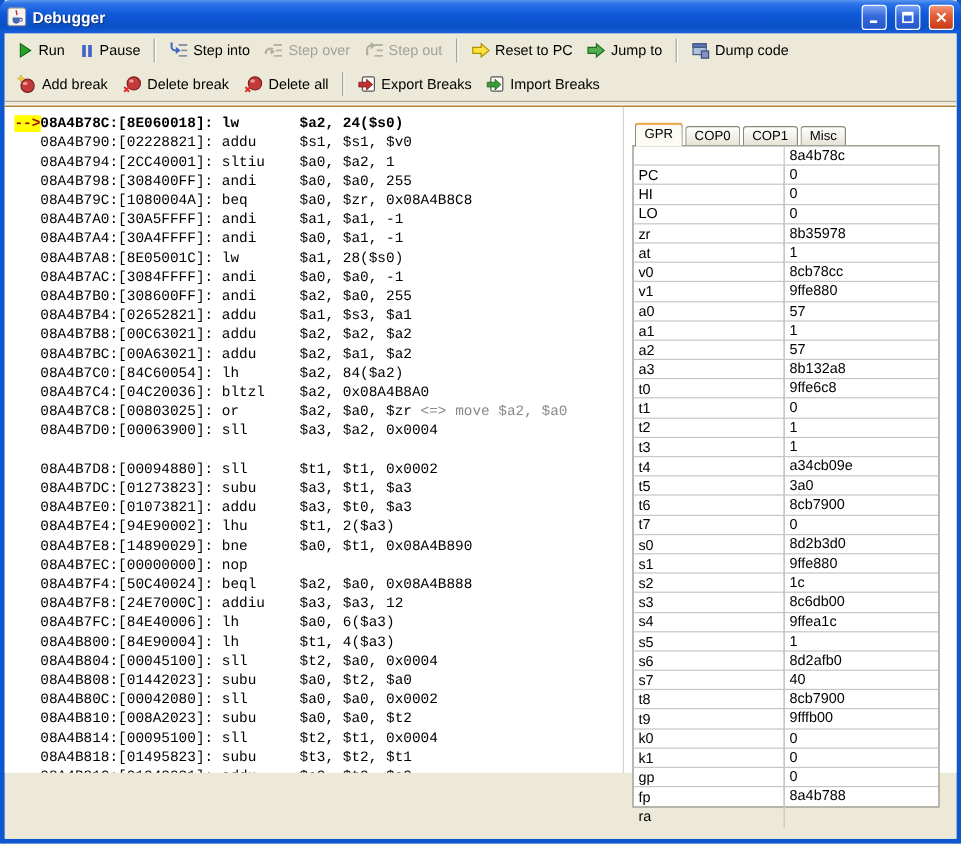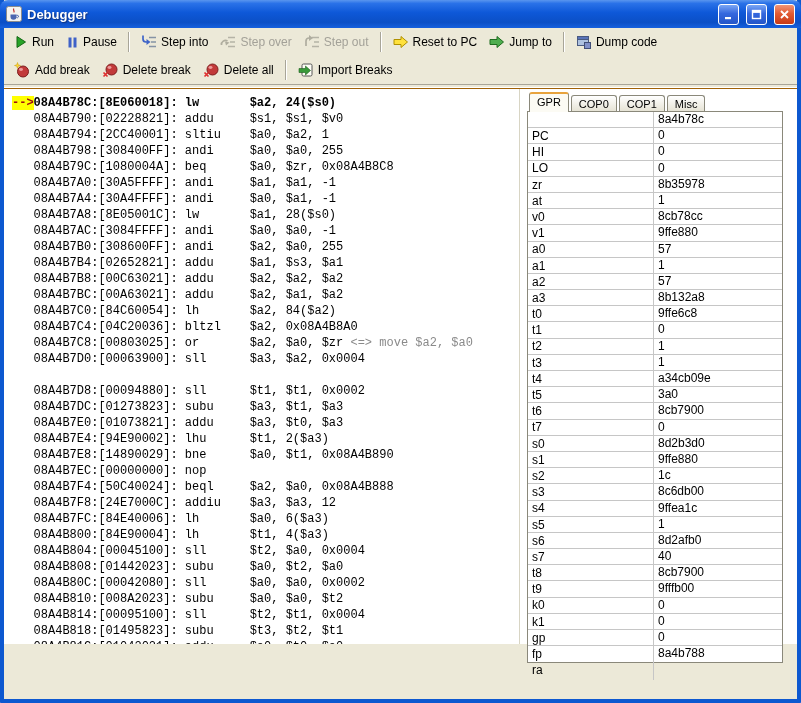--- a/index.html
+++ b/index.html
@@ -34,21 +34,21 @@
   .disasm { position:absolute; left:0; top:0; bottom:0; width:516px;
     padding:6px 0 0 8px; border-right:1px solid #D8D5C4; overflow:hidden;
     font-family:"Liberation Mono","DejaVu Sans Mono",monospace; font-size:12px; }
   .dline { white-space:pre; height:16px; line-height:16px; color:#000; }
   .dline .marker { color:#FAF9EC; }
   .dline.current { font-weight:bold; }
   .dline.current .marker { background:#FFFF00; color:#A01010; }
   .dline .cmt { color:#8A8A8A; font-weight:normal; }
 
   
-  .regpanel { position:absolute; left:523px; top:2px; width:262px; }
+  .regpanel { position:absolute; left:523px; top:12px; width:262px; }
   .tabs { display:flex; align-items:flex-end; height:20px; padding-left:2px; position:relative; z-index:2; }
   .tab { font-size:11px; padding:2px 7px 1px; height:16px;
     background:linear-gradient(#FFFFFF,#E6E3D5); color:#000;
     border:1px solid #8A887A; border-bottom:none; border-radius:3px 3px 0 0; margin-right:2px; }
   .tab.sel { background:#FCFBF4; border-top:2px solid #E8A33D; height:20px; margin-bottom:-1px; }
   .rtable { width:256px; background:#FFF; border:1px solid #8A887A; }
   .rrow { display:flex; height:16.2px; border-bottom:1px solid #C6C6C6; font-size:12px; }
   .rrow:last-child { border-bottom:none; }
   .rname { width:126px; border-right:1px solid #C6C6C6; padding:17px 4px; line-height:15px; color:#000; }
   .rvalue { flex:1; padding:0 4px; line-height:15px; color:#000; }
@@ -204,20 +204,29 @@
       <span>
           <svg width="17" height="16" viewBox="0 0 17 16">
             <circle cx="9.5" cy="7.5" r="5.5" fill="#C23A3A" stroke="#7E1F1F"></circle>
             <ellipse cx="7.5" cy="5.5" rx="2" ry="1.4" fill="#EC9A9A"></ellipse>
             <path d="M1.5,10.5 L5.5,14.5 M5.5,10.5 L1.5,14.5" stroke="#E03030" stroke-width="1.7"></path>
           </svg>
         </span>
       <span>Delete all</span>
     </span>
     <span class="sep"></span>
+    <span class="tb-btn">
+      <span>
+          <svg width="16" height="16" viewBox="0 0 16 16">
+            <rect x="4" y="2" width="10" height="12" rx="1.5" fill="#FDFDF5" stroke="#555"></rect>
+            <polygon points="1,6.5 7.5,6.5 7.5,4 12.5,8.5 7.5,13 7.5,10.5 1,10.5" fill="#C03030" stroke="#701818" stroke-width="0.6"></polygon>
+          </svg>
+        </span>
+      <span>Export Breaks</span>
+    </span>
     <span class="tb-btn">
       <span>
           <svg width="16" height="16" viewBox="0 0 16 16">
             <rect x="4" y="2" width="10" height="12" rx="1.5" fill="#FDFDF5" stroke="#555"></rect>
             <polygon points="1,6.5 7.5,6.5 7.5,4 12.5,8.5 7.5,13 7.5,10.5 1,10.5" fill="#3A9A3A" stroke="#1C601C" stroke-width="0.6"></polygon>
           </svg>
         </span>
       <span>Import Breaks</span>
     </span>
   </div>

